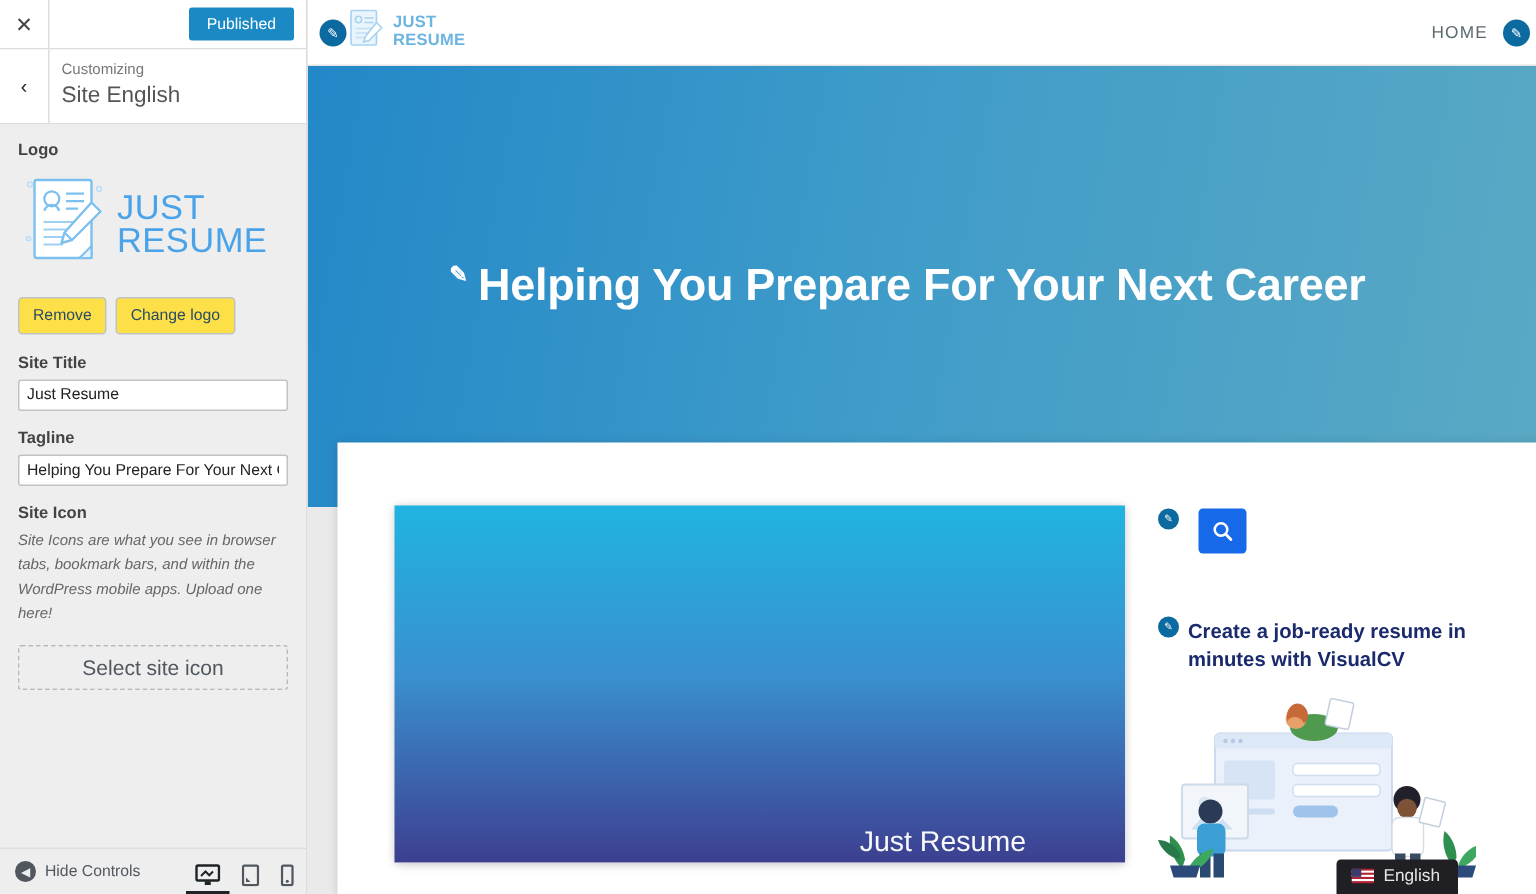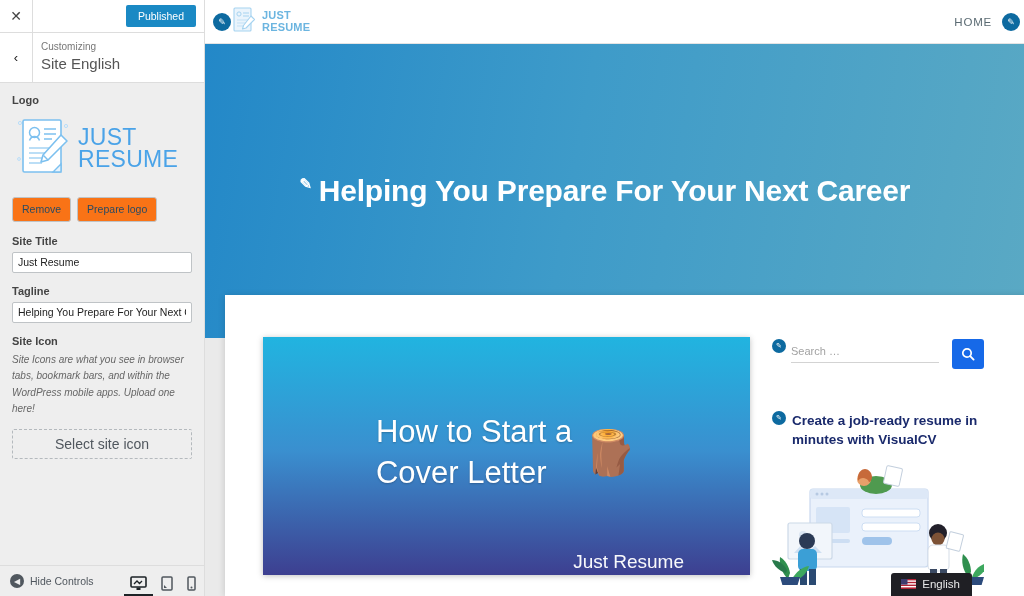--- a/index.html
+++ b/index.html
@@ -65,21 +65,21 @@
     display: flex; align-items: center;
     gap: 4px; margin: 2px 0 10px 0;
   }
   .logo-doc { flex: 0 0 auto; }
   .logo-word {
     color: #4aa3e8; font-size: 23px; font-weight: 400;
     line-height: 0.95; letter-spacing: .3px;
   }
   .btn-row { display: flex; gap: 6px; margin-bottom: 13px; }
   .wp-btn {
-    background: #f97316; border: 1px solid #bfc3c6;
+    background: #fde047; border: 1px solid #bfc3c6;
     border-radius: 3px; font-size: 10.5px; color: #2a4b63;
     padding: 3px 9px; cursor: pointer; line-height: 1.6;
   }
   .wp-input {
     width: 100%; height: 21px;
     border: 1px solid #bfc3c6; border-radius: 2px;
     background: #fff; font-size: 10.5px; color: #222;
     padding: 0 5px;
     font-family: "Liberation Sans", sans-serif;
   }
@@ -281,21 +281,21 @@
             </svg>
           </span>
           <span>
             <div class="logo-word">JUST</div>
             <div class="logo-word">RESUME</div>
           </span>
         </div>
 
         <div class="btn-row">
           <button class="wp-btn">Remove</button>
-          <button class="wp-btn">Prepare logo</button>
+          <button class="wp-btn">Change logo</button>
         </div>
 
         <div class="field">
           <span class="cz-label">Site Title</span>
           <input class="wp-input" type="text" value="Just Resume" style="">
         </div>
 
         <div class="field">
           <span class="cz-label">Tagline</span>
           <input class="wp-input" type="text" value="Helping You Prepare For Your Next Career" style="">
@@ -370,36 +370,26 @@
       <h1 class="hero-h1">
         <span class="edit-pin ghost hero-pin">✎</span>
         <span>Helping You Prepare For Your Next Career</span>
       </h1>
     </div>
 
     <div class="content-card">
       <div class="card-inner">
 
         <div class="post-thumb">
-          <div class="thumb-title-row">
-            <div class="thumb-title">
-              <div>How to Start a</div>
-              <div>Cover Letter</div>
-            </div>
-            <span class="thumb-emoji">🪵</span>
-          </div>
           <div class="thumb-foot">Just Resume</div>
         </div>
 
         <div class="sidebar-col">
           <div class="search-row">
             <span class="edit-pin sm">✎</span>
-            <div class="search-wrap">
-              <input class="search-field" type="text" placeholder="Search …" style="">
-            </div>
             <button class="search-btn">
               <svg width="14" height="14" viewBox="0 0 14 14">
                 <circle cx="6" cy="6" r="4.2" fill="none" stroke="#fff" stroke-width="1.7"></circle>
                 <line x1="9.2" y1="9.2" x2="12.6" y2="12.6" stroke="#fff" stroke-width="1.9" stroke-linecap="round"></line>
               </svg>
             </button>
           </div>
 
           <div class="promo">
             <span class="edit-pin sm">✎</span>

